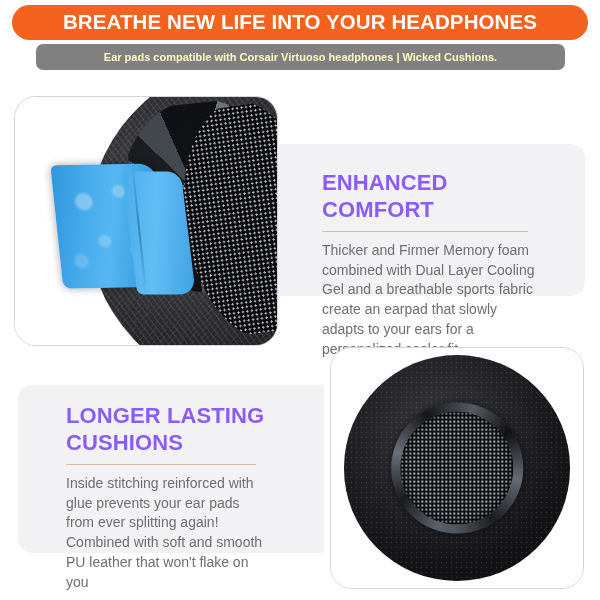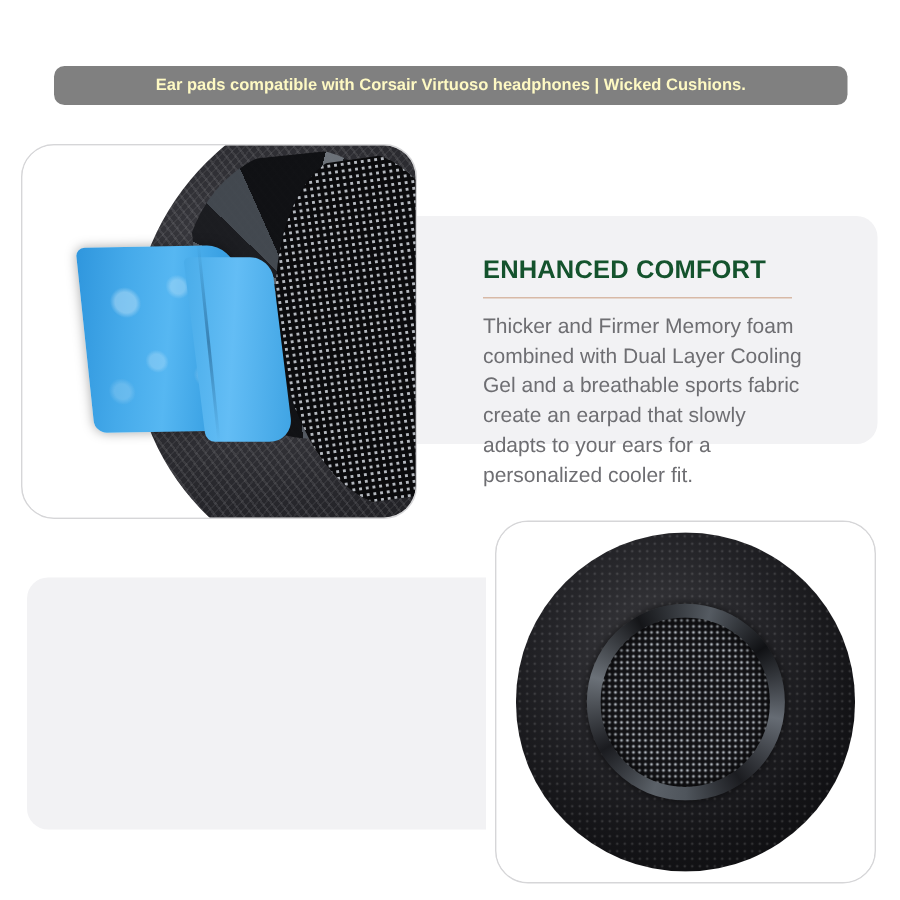--- a/index.html
+++ b/index.html
@@ -145,37 +145,40 @@
   }
   .panel-left{
     left:18px;top:385px;width:306px;height:168px;
     border-radius:14px 0 0 14px;
   }
   .feature{position:absolute;}
   .feature-right{left:322px;top:170px;width:214px;}
   .feature-left{left:66px;top:403px;width:200px;}
 
   .feature-title{
-    color:#14532d;font-size:17px;font-weight:bold;
+    color:#8b5cf6;font-size:22px;font-weight:bold;
     line-height:1.22;letter-spacing:.1px;margin:0;
   }
   .title-rule{
     height:1px;background:#d8b9a6;margin:7px 0 9px 0;
   }
   .rule-right{width:206px;}
   .rule-left{width:190px;}
   .feature-body{
     color:#6E6E72;font-size:14px;line-height:1.42;margin:0;
   }
 </style>
 </head>
 <body>
 
 <div class="stage">
 
+  <div class="header-banner">
+    <div class="header-banner-text">BREATHE NEW LIFE INTO YOUR HEADPHONES</div>
+  </div>
 
   <div class="subtitle-bar">
     <div class="subtitle-text">Ear pads compatible with Corsair Virtuoso headphones | Wicked Cushions.</div>
   </div>
 
   <div class="text-panel panel-right"></div>
 
   <div class="photo-panel photo-gel">
     <div class="gel-art">
       <div class="gel-band">
@@ -190,20 +193,25 @@
   </div>
 
   <div class="feature feature-right">
     <h2 class="feature-title">ENHANCED COMFORT</h2>
     <div class="title-rule rule-right"></div>
     <p class="feature-body">Thicker and Firmer Memory foam combined with Dual Layer Cooling Gel and a breathable sports fabric create an earpad that slowly adapts to your ears for a personalized cooler fit.</p>
   </div>
 
   <div class="text-panel panel-left"></div>
 
+  <div class="feature feature-left">
+    <h2 class="feature-title">LONGER LASTING CUSHIONS</h2>
+    <div class="title-rule rule-left"></div>
+    <p class="feature-body">Inside stitching reinforced with glue prevents your ear pads from ever splitting again! Combined with soft and smooth PU leather that won't flake on you</p>
+  </div>
 
   <div class="photo-panel photo-pad">
     <div class="pad-art">
       <div class="pad-outer">
         <div class="pad-ring"></div>
         <div class="pad-mesh"></div>
       </div>
     </div>
   </div>
 

